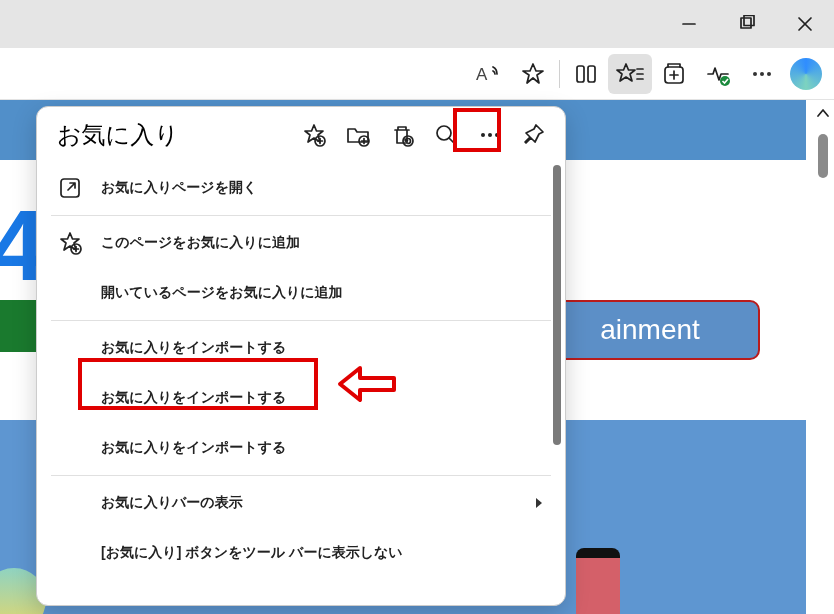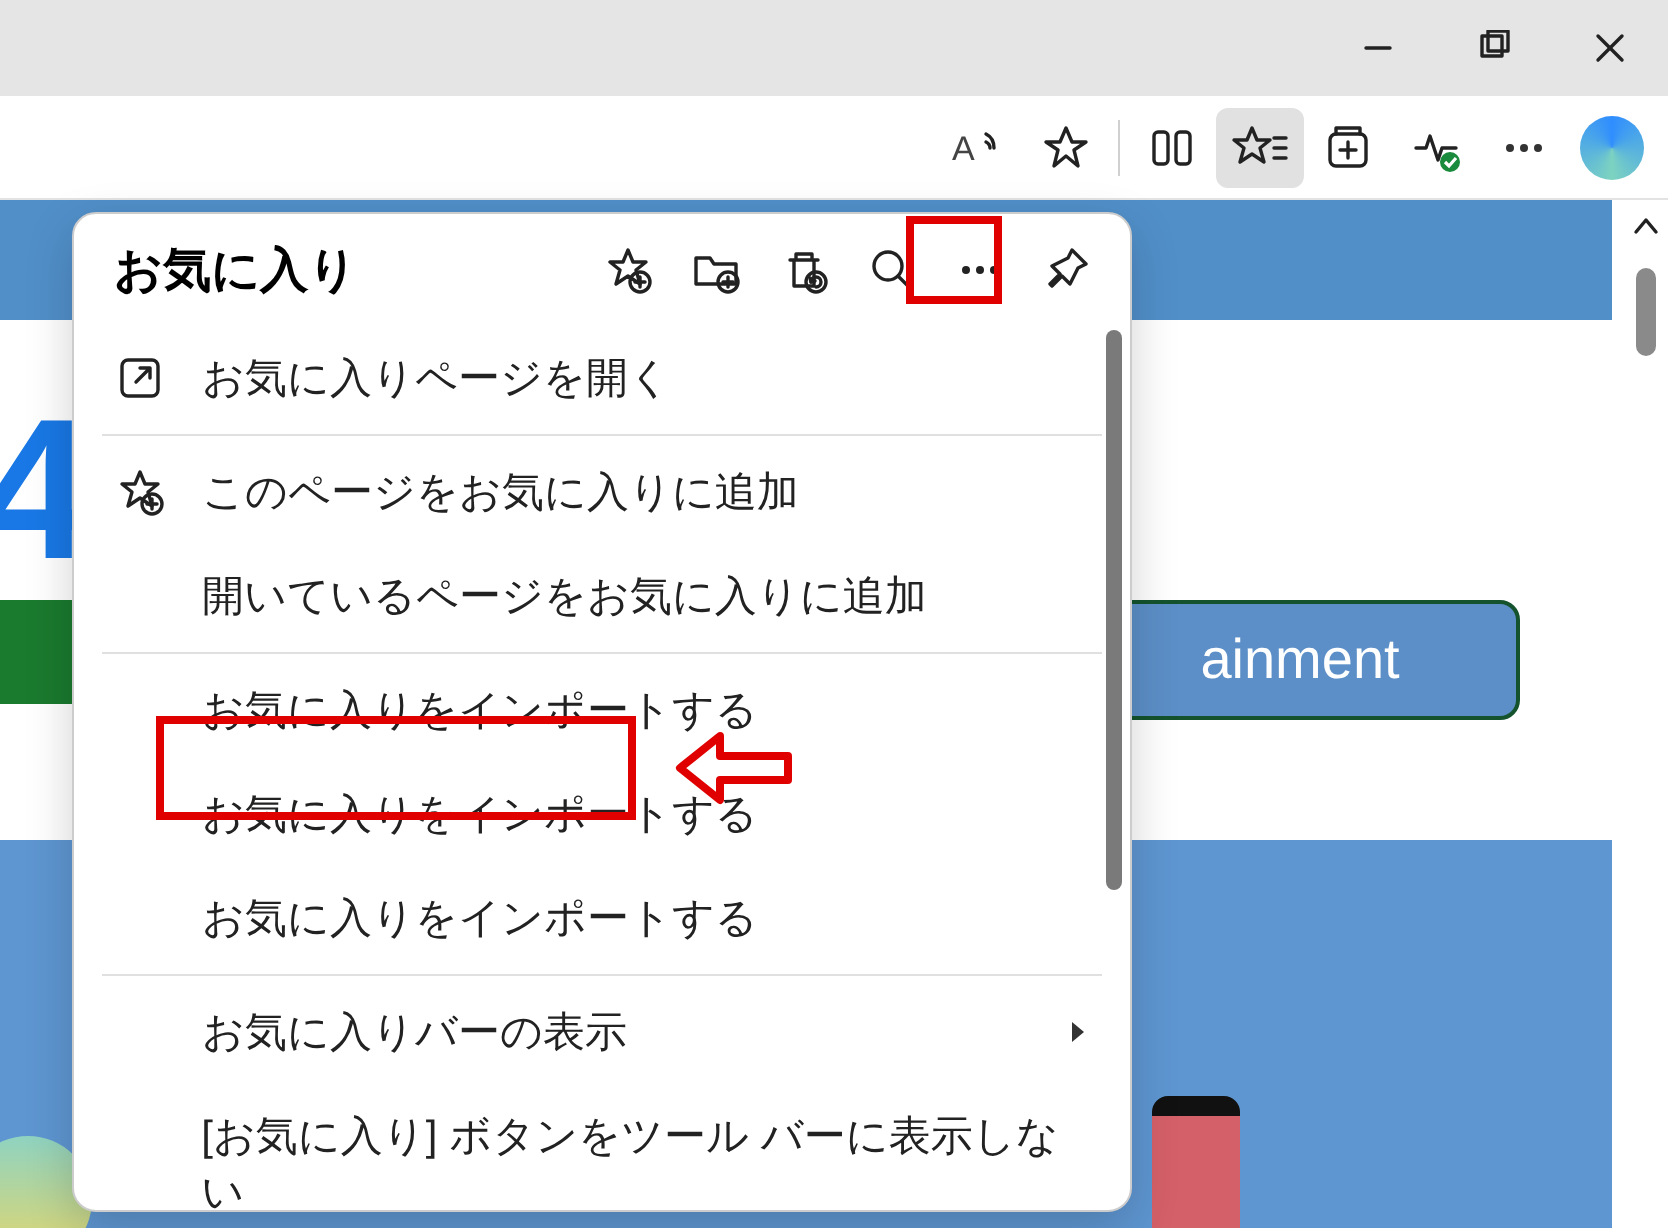--- a/index.html
+++ b/index.html
@@ -64,21 +64,21 @@
     font-size:100px; font-weight:700; color:#1978e5;
     line-height:70px;
   }
   .greenbox {
     position:absolute; top:200px; left:0; width:44px; height:52px;
     background:#1a7a2e; border-radius:0 8px 8px 0;
   }
   .entbtn {
     position:absolute; top:200px; left:500px;
     width:260px; height:60px;
-    background:#5c8fc7; border:2px solid #14532d; border-radius:10px;
+    background:#5c8fc7; border:2px solid #b91c1c; border-radius:10px;
     color:#fff; font-size:28px; display:flex; align-items:center; justify-content:center;
     padding-left:40px;
   }
   .bluepane {
     position:absolute; top:320px; left:0; right:28px; bottom:0;
     background:#5e96d1;
   }
   .scrollindicator {
     position:absolute; right:0; top:100px; width:24px; bottom:0;
   }
@@ -96,36 +96,37 @@
     background:#fff; border:1px solid #ccc; border-radius:12px;
     box-shadow: 0 8px 24px rgba(0,0,0,0.18);
     display:flex; flex-direction:column;
   }
   .fav-header {
     display:flex; align-items:center;
     padding: 10px 12px 10px 20px;
     gap:6px;
   }
   .fav-title {
-    font-size:24px; font-weight:700; flex:1;
+    font-size:24px; font-weight:400; flex:1;
   }
   .fav-header .hbtn {
     width:38px; height:36px; display:flex; align-items:center; justify-content:center;
     color:#222; border-radius:6px;
   }
   .fav-scroll-area {
     position:relative; flex:1; overflow:hidden;
   }
   .fav-list { padding-bottom:20px; }
   .fav-item {
     display:flex; align-items:center;
     padding: 12px 20px 12px 18px;
-    font-size:21px; color:#222;
+    font-size:14px; color:#222;
     gap:16px;
     min-height:50px;
+    font-weight:bold;
   }
   .fav-item .icon-slot { width:30px; display:flex; justify-content:center; }
   .fav-item .spacer { width:30px; }
   .fav-item .arrow-right { margin-left:auto; color:#444; font-size:14px; }
   .sep-line { height:1px; background:#e0e0e0; margin:2px 14px; }
   .fav-vthumb {
     position:absolute; right:4px; top:2px; width:8px; height:280px;
     background:#7a7a7a; border-radius:4px;
   }
   

